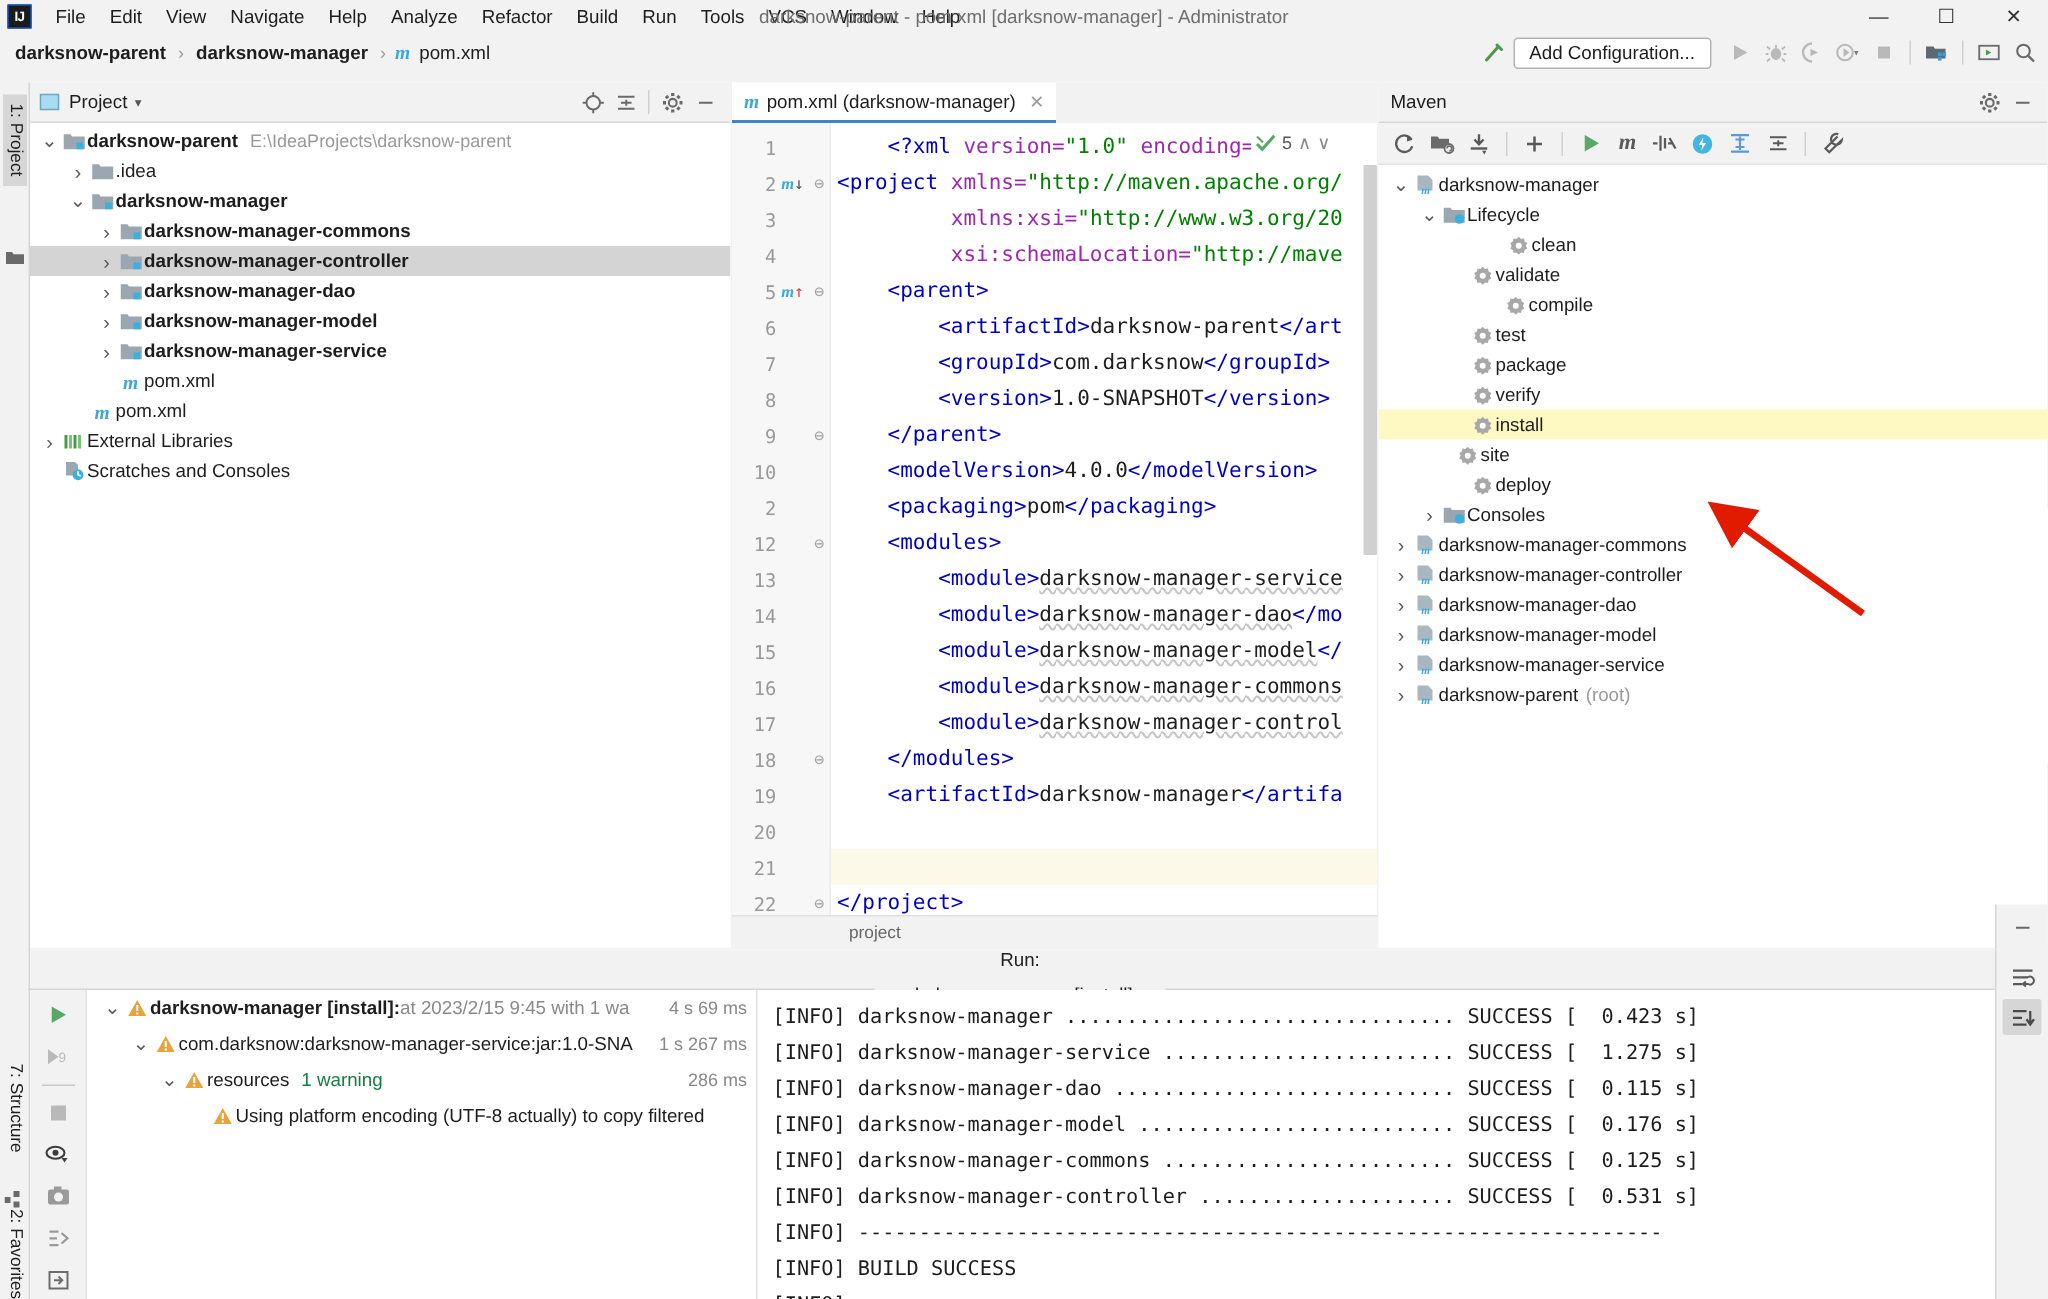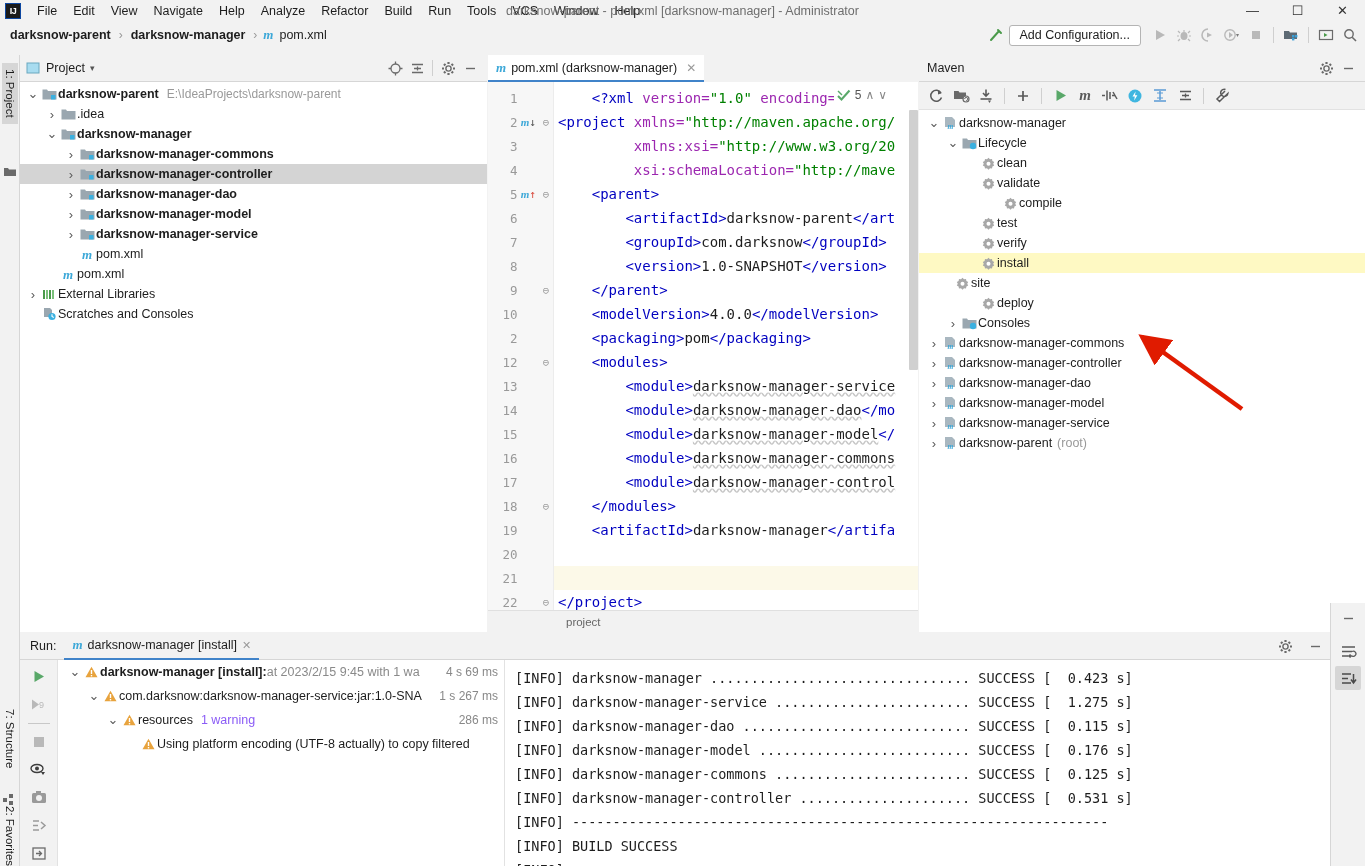--- a/index.html
+++ b/index.html
@@ -157,21 +157,21 @@
   .mrow { display:flex; align-items:center; height:20px; white-space:nowrap; }
   .mrow.sel { background:#fef9c3; }
   .mlabel-muted { color:#999; margin-left:5px; }
 
   
   .run-panel {
     position:absolute; left:20px; top:578px; right:35px; bottom:0; background:#fff;
   }
   .run-head {
     height:27px; background:#f2f2f2; display:flex; align-items:center; padding-left:10px;
-    gap:8px; border-bottom:1px solid #d6d6d6;
+    gap:8px; border-bottom:1px solid #d6d6d6;flex-direction:column;
   }
   .run-label { font-size:12.5px; }
   .run-tab {
     display:flex; align-items:center; gap:5px; font-size:12.5px; padding:0 8px;
     height:27px; border-bottom:2px solid #4083c9; background:#f2f2f2;
   }
   .run-head .spacer { margin-left:auto; }
   .run-body { position:absolute; top:27px; left:0; right:0; bottom:0; display:flex; }
   .run-toolcol {
     width:38px; background:#f2f2f2; display:flex; flex-direction:column; align-items:center;
@@ -739,21 +739,21 @@
           <div class="mrow" style="padding-left: 27px;">
             <span class="arrow" style="font-size: 13px; line-height: 6px;">⌄</span>
             <span class="ticon">
               <svg width="15" height="13" viewBox="0 0 15 13">
                 <path d="M0.5 1.5 L5 1.5 L6 3 L14.5 3 L14.5 11.5 L0.5 11.5 Z" fill="#9aa7b0"></path>
                 <circle cx="11" cy="9" r="3.2" fill="#3bb0e0"></circle>
               </svg>
             </span>
             <span>Lifecycle</span>
           </div>
-          <div class="mrow" style="padding-left: 46px;">
+          <div class="mrow" style="padding-left: 46px; margin-left: 24px;">
             <span class="arrow empty"></span>
             <span class="ticon">
               <svg width="13" height="13" viewBox="0 0 13 13">
                 <path d="M6.5 0.8 L8 2.3 L10 2 L10.4 4 L12.2 5 L11.2 6.8 L12.2 8.6 L10.4 9.6 L10 11.6 L8 11.3 L6.5 12.8 L5 11.3 L3 11.6 L2.6 9.6 L0.8 8.6 L1.8 6.8 L0.8 5 L2.6 4 L3 2 L5 2.3 Z" fill="#a8a8a8"></path>
                 <circle cx="6.5" cy="6.8" r="2" fill="#fff"></circle>
               </svg>
             </span>
             <span>clean</span>
           </div>
           <div class="mrow" style="padding-left: 46px;">
@@ -787,33 +787,43 @@
             <span>test</span>
           </div>
           <div class="mrow" style="padding-left: 46px;">
             <span class="arrow empty"></span>
             <span class="ticon">
               <svg width="13" height="13" viewBox="0 0 13 13">
                 <path d="M6.5 0.8 L8 2.3 L10 2 L10.4 4 L12.2 5 L11.2 6.8 L12.2 8.6 L10.4 9.6 L10 11.6 L8 11.3 L6.5 12.8 L5 11.3 L3 11.6 L2.6 9.6 L0.8 8.6 L1.8 6.8 L0.8 5 L2.6 4 L3 2 L5 2.3 Z" fill="#a8a8a8"></path>
                 <circle cx="6.5" cy="6.8" r="2" fill="#fff"></circle>
               </svg>
             </span>
-            <span>verify</span>
-          </div>
-          <div class="mrow sel" style="padding-left: 46px;">
+            <span>package</span>
+          </div>
+          <div class="mrow" style="padding-left: 46px;">
             <span class="arrow empty"></span>
             <span class="ticon">
               <svg width="13" height="13" viewBox="0 0 13 13">
                 <path d="M6.5 0.8 L8 2.3 L10 2 L10.4 4 L12.2 5 L11.2 6.8 L12.2 8.6 L10.4 9.6 L10 11.6 L8 11.3 L6.5 12.8 L5 11.3 L3 11.6 L2.6 9.6 L0.8 8.6 L1.8 6.8 L0.8 5 L2.6 4 L3 2 L5 2.3 Z" fill="#a8a8a8"></path>
                 <circle cx="6.5" cy="6.8" r="2" fill="#fff"></circle>
               </svg>
             </span>
+            <span>verify</span>
+          </div>
+          <div class="mrow sel" style="padding-left: 46px;">
+            <span class="arrow empty"></span>
+            <span class="ticon">
+              <svg width="13" height="13" viewBox="0 0 13 13">
+                <path d="M6.5 0.8 L8 2.3 L10 2 L10.4 4 L12.2 5 L11.2 6.8 L12.2 8.6 L10.4 9.6 L10 11.6 L8 11.3 L6.5 12.8 L5 11.3 L3 11.6 L2.6 9.6 L0.8 8.6 L1.8 6.8 L0.8 5 L2.6 4 L3 2 L5 2.3 Z" fill="#a8a8a8"></path>
+                <circle cx="6.5" cy="6.8" r="2" fill="#fff"></circle>
+              </svg>
+            </span>
             <span>install</span>
           </div>
-          <div class="mrow" style="padding-left: 20px;">
+          <div class="mrow" style="padding-left: 36px;">
             <span class="arrow empty"></span>
             <span class="ticon">
               <svg width="13" height="13" viewBox="0 0 13 13">
                 <path d="M6.5 0.8 L8 2.3 L10 2 L10.4 4 L12.2 5 L11.2 6.8 L12.2 8.6 L10.4 9.6 L10 11.6 L8 11.3 L6.5 12.8 L5 11.3 L3 11.6 L2.6 9.6 L0.8 8.6 L1.8 6.8 L0.8 5 L2.6 4 L3 2 L5 2.3 Z" fill="#a8a8a8"></path>
                 <circle cx="6.5" cy="6.8" r="2" fill="#fff"></circle>
               </svg>
             </span>
             <span>site</span>
           </div>
           <div class="mrow" style="padding-left: 46px;">
@@ -1007,21 +1017,21 @@
             <div class="orow" style="padding-left: 48px;">
               <span class="arrow" style="font-size: 13px; line-height: 6px;">⌄</span>
               <span class="ticon">
                 <svg width="13" height="12" viewBox="0 0 13 12">
                   <path d="M6.5 0.7 L12.5 11.3 L0.5 11.3 Z" fill="#e8a33d"></path>
                   <rect x="5.8" y="4" width="1.4" height="4" fill="#fff"></rect>
                   <rect x="5.8" y="9" width="1.4" height="1.4" fill="#fff"></rect>
                 </svg>
               </span>
               <span style="color: rgb(29, 29, 29);">resources</span>
-              <span style="color: #8b5cf6; margin-left: 8px;">1 warning</span>
+              <span style="color: #15803d; margin-left: 8px;">1 warning</span>
               <span class="otime">286 ms</span>
             </div>
             <div class="orow" style="padding-left: 67px;">
               <span class="arrow empty"></span>
               <span class="ticon">
                 <svg width="13" height="12" viewBox="0 0 13 12">
                   <path d="M6.5 0.7 L12.5 11.3 L0.5 11.3 Z" fill="#e8a33d"></path>
                   <rect x="5.8" y="4" width="1.4" height="4" fill="#fff"></rect>
                   <rect x="5.8" y="9" width="1.4" height="1.4" fill="#fff"></rect>
                 </svg>

